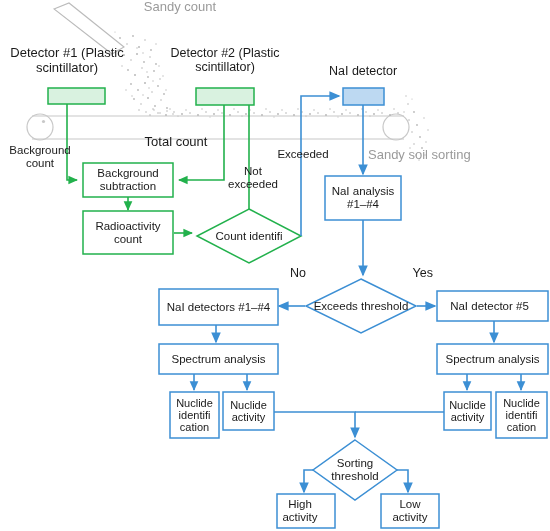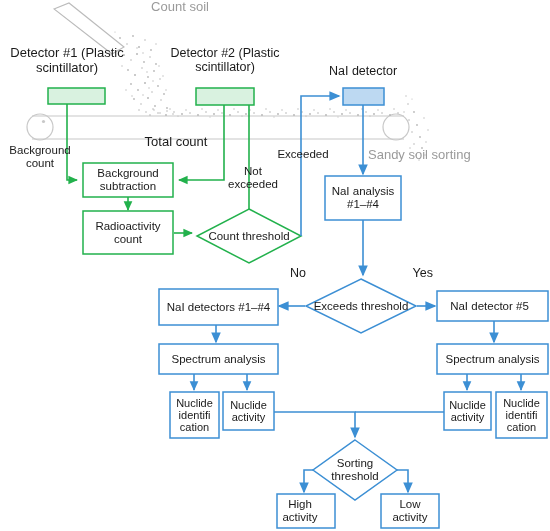--- a/index.html
+++ b/index.html
@@ -239,21 +239,21 @@
       <rect x="170" y="392" width="49" height="46" fill="#ffffff" stroke="#3c8fd4" stroke-width="1.5"></rect>
       <rect x="223" y="392" width="51" height="38" fill="#ffffff" stroke="#3c8fd4" stroke-width="1.5"></rect>
       <rect x="444" y="392" width="47" height="38" fill="#ffffff" stroke="#3c8fd4" stroke-width="1.5"></rect>
       <rect x="496" y="392" width="51" height="46" fill="#ffffff" stroke="#3c8fd4" stroke-width="1.5"></rect>
       <polygon points="355,440 397,470 355,500 313,470" fill="#ffffff" stroke="#3c8fd4" stroke-width="1.5"></polygon>
       <rect x="277" y="494" width="58" height="34" fill="#ffffff" stroke="#3c8fd4" stroke-width="1.5"></rect>
       <rect x="381" y="494" width="58" height="34" fill="#ffffff" stroke="#3c8fd4" stroke-width="1.5"></rect>
     </g>
   </svg>
 
-  <div class="lbl greytxt" style="left:125px;top:0px;width:110px;font-size:13px;">Count soil</div>
+  <div class="lbl greytxt" style="left:125px;top:0px;width:110px;font-size:13px;">Sandy count</div>
   <div class="lbl greytxt" style="left:368px;top:148px;width:130px;font-size:13px;text-align:left;">Sandy soil sorting</div>
 
   <div class="lbl" style="left:0px;top:46px;width:134px;font-size:13px;">
     <div>Detector #1 (Plastic</div>
     <div>scintillator)</div>
   </div>
 
   <div class="lbl" style="left:158px;top:46px;width:134px;font-size:12.5px;">
     <div>Detector #2 (Plastic</div>
     <div>scintillator)</div>
@@ -285,21 +285,21 @@
     </div>
   </div>
 
   <div class="boxtext" style="left:83px;top:211px;width:90px;height:43px;font-size:11.5px;">
     <div>
       <div>Radioactivity</div>
       <div>count</div>
     </div>
   </div>
 
-  <div class="boxtext" style="left:203px;top:222px;width:92px;height:28px;font-size:11.5px;">Count threshold</div>
+  <div class="boxtext" style="left:203px;top:222px;width:92px;height:28px;font-size:11.5px;">Count identifi</div>
 
   <div class="boxtext" style="left:325px;top:176px;width:76px;height:44px;font-size:11.5px;">
     <div>
       <div>NaI analysis</div>
       <div>#1–#4</div>
     </div>
   </div>
 
   <div class="boxtext" style="left:301px;top:293px;width:120px;height:26px;font-size:11.5px;">Exceeds threshold</div>
 

